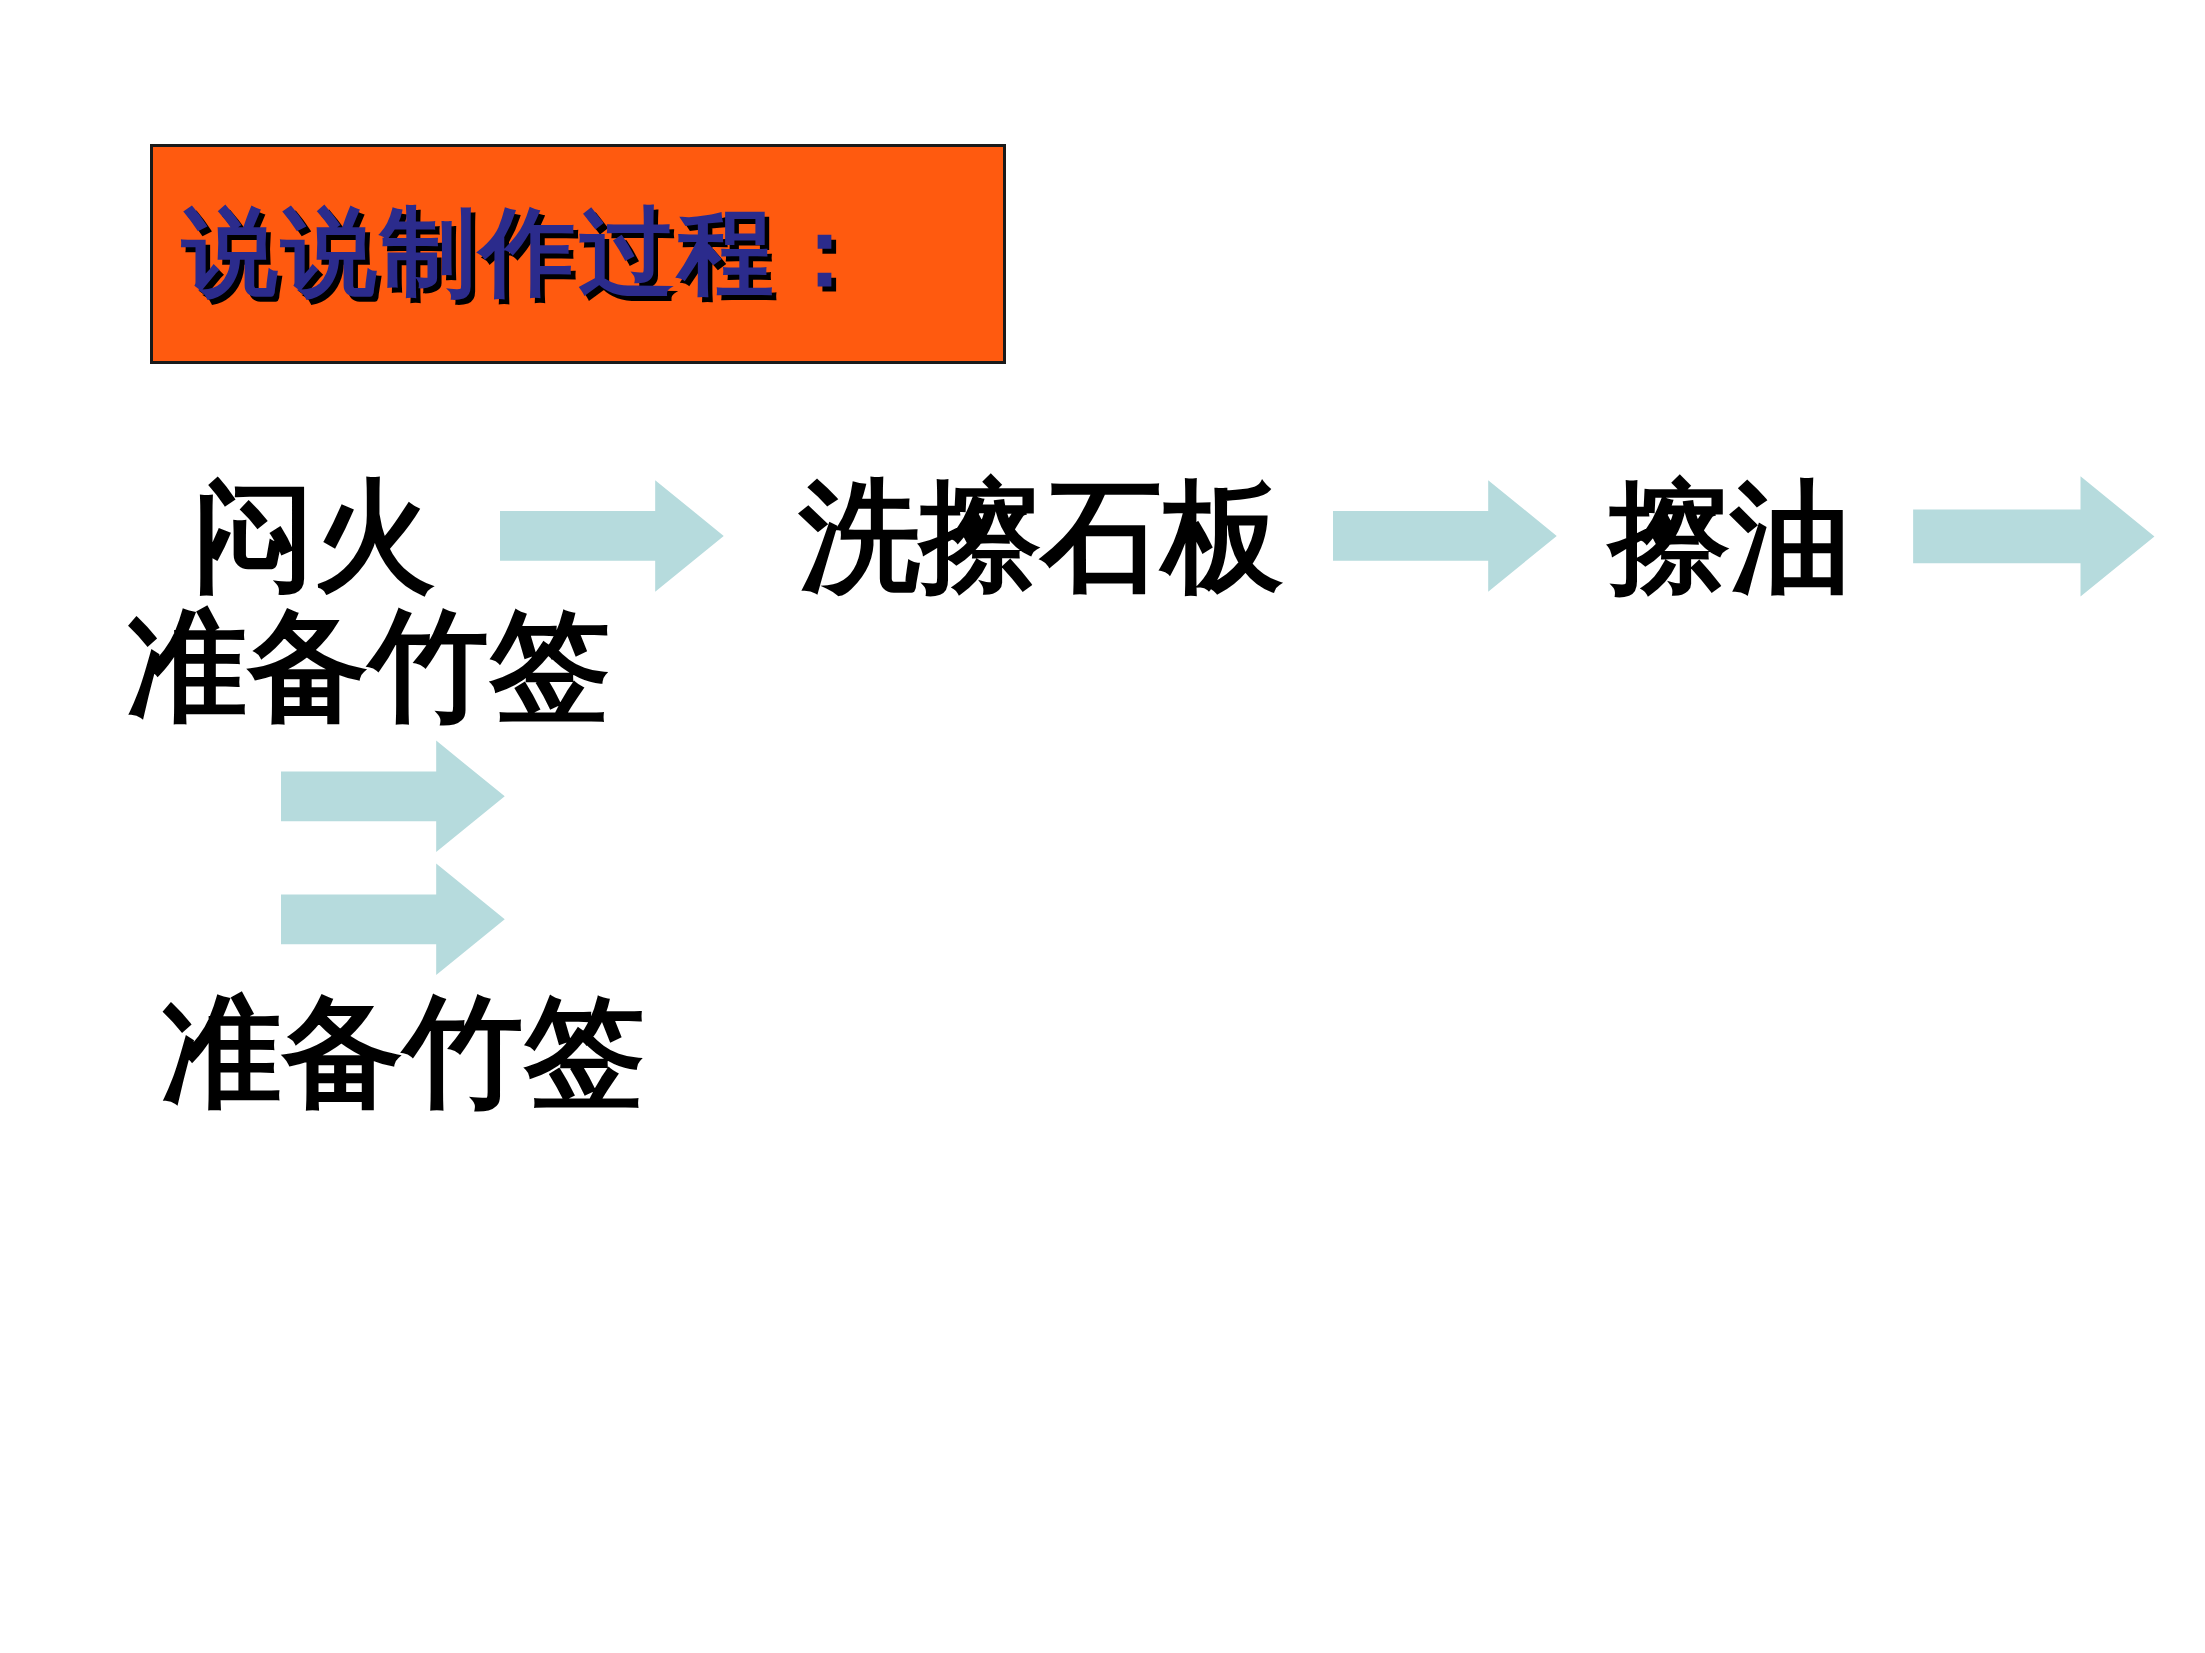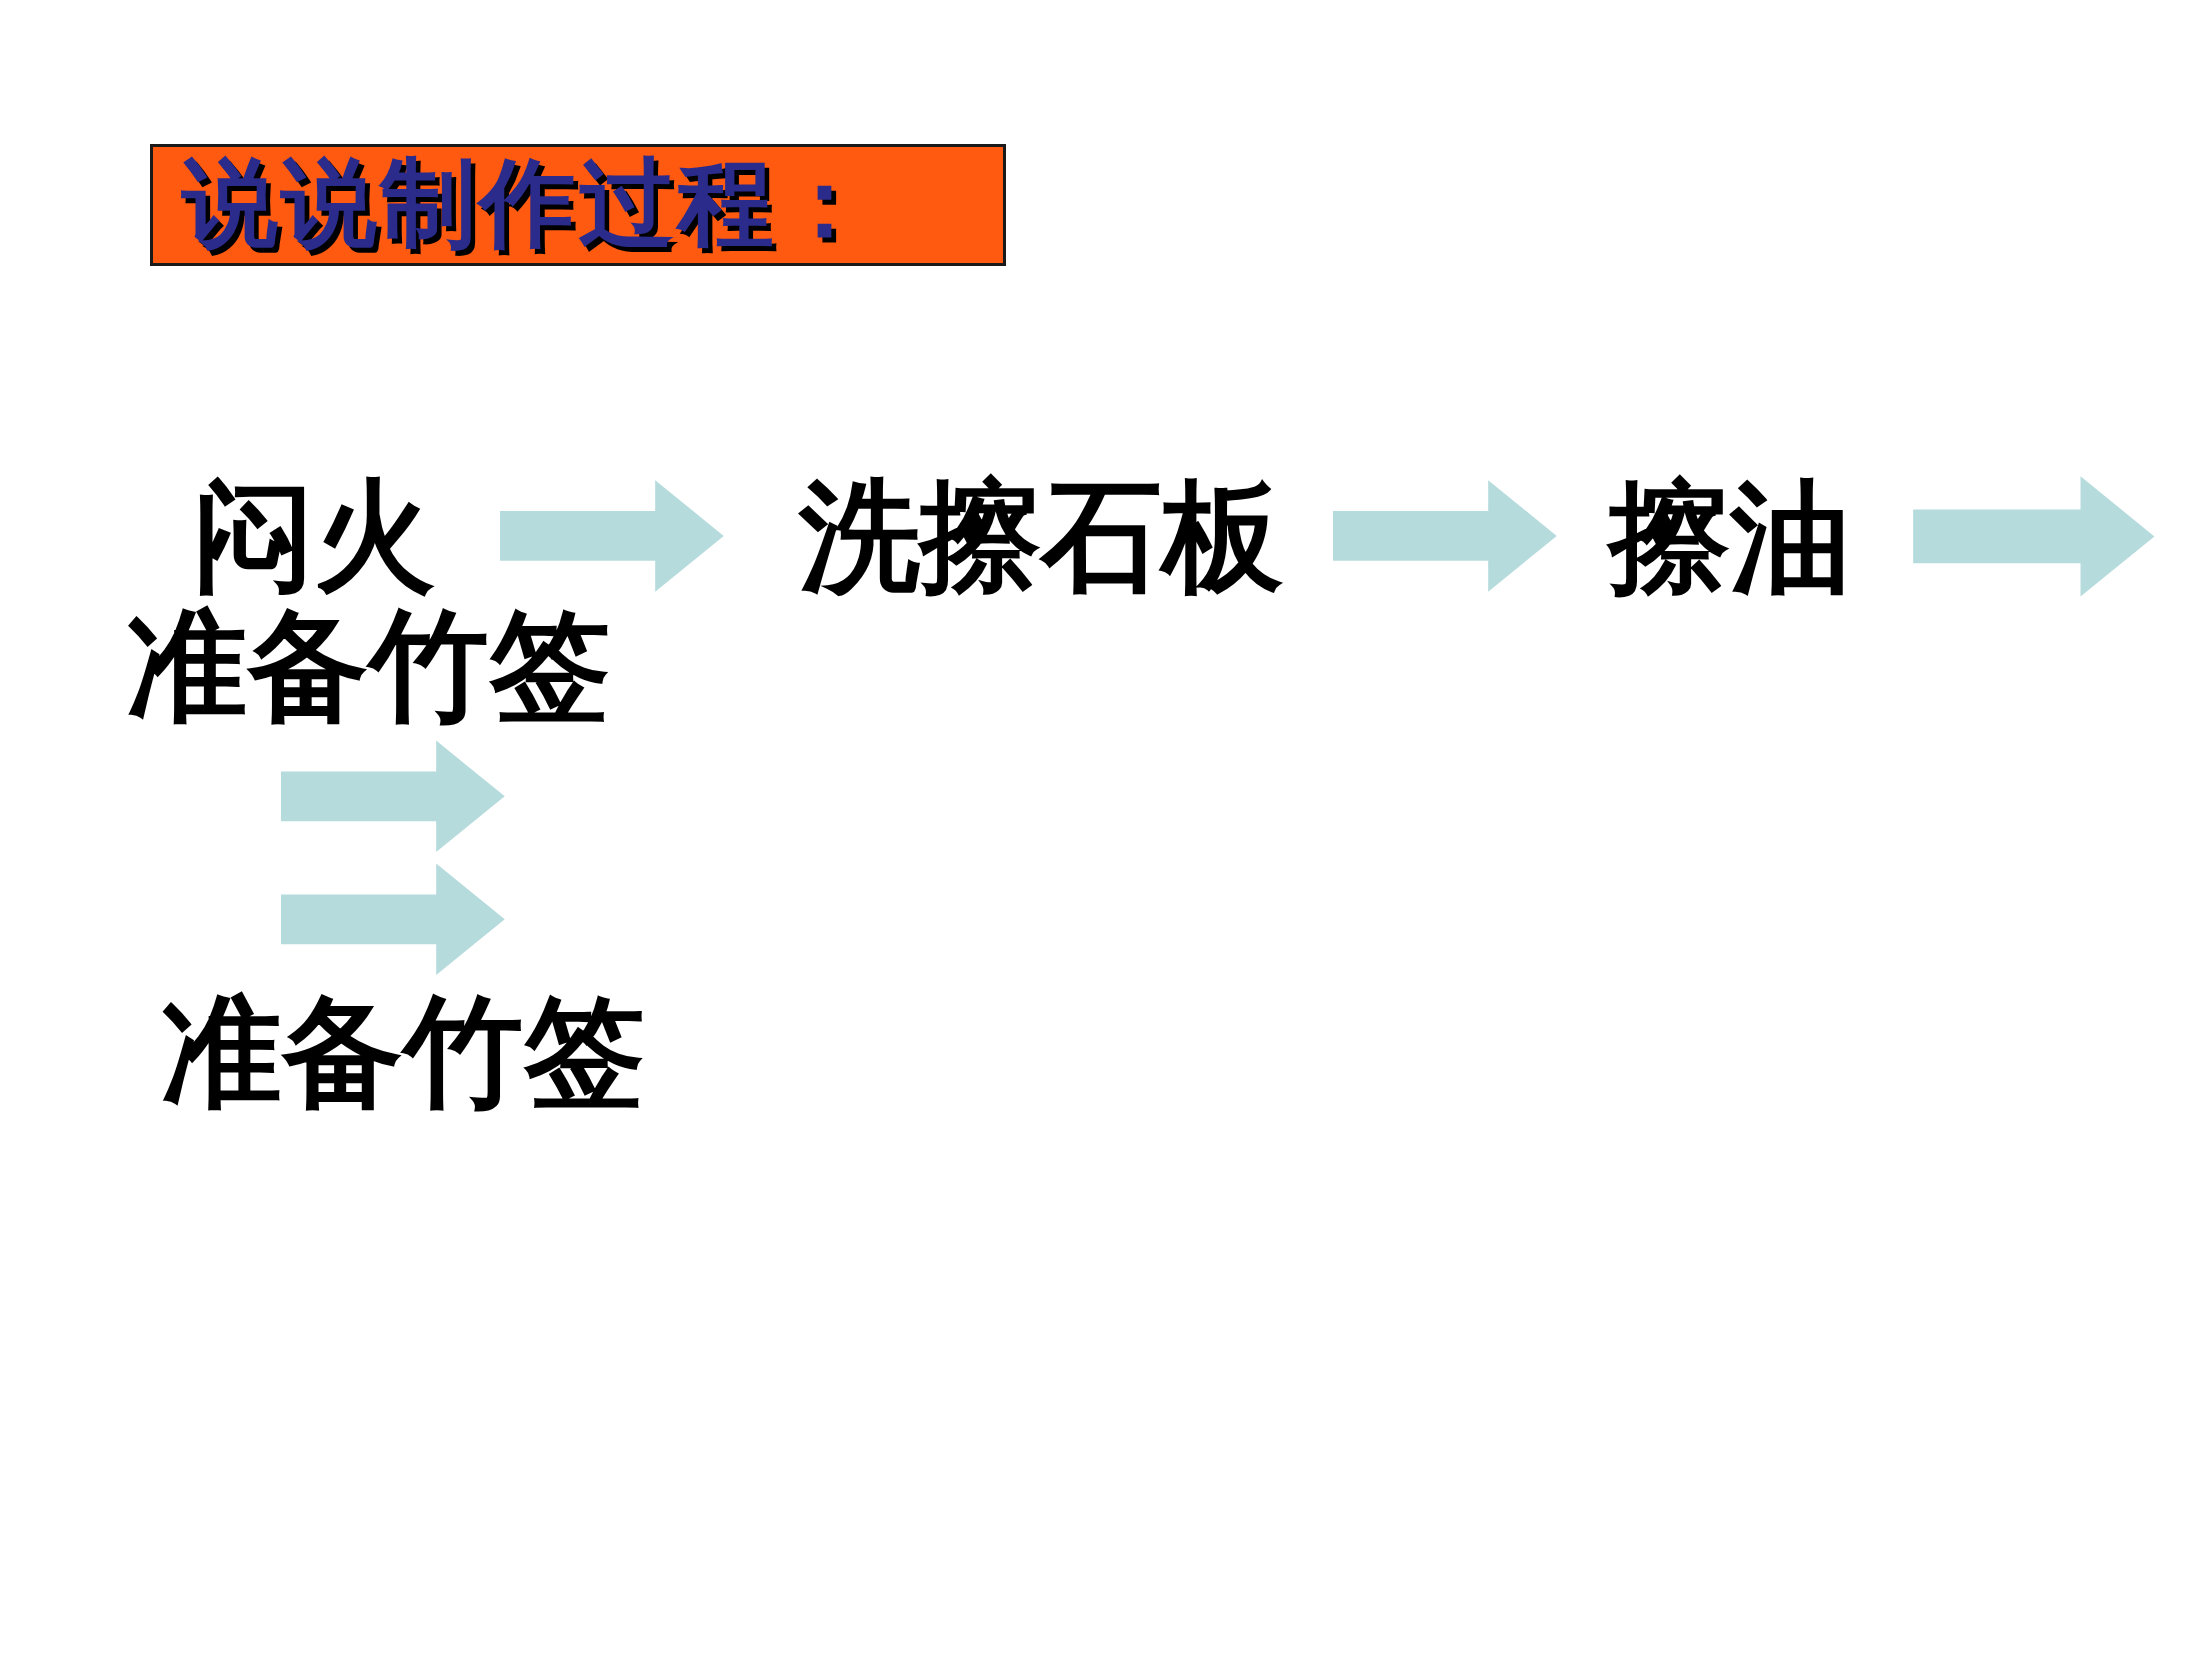--- a/index.html
+++ b/index.html
@@ -15,21 +15,21 @@
     overflow: hidden;
     font-family: "DejaVu Serif", "Liberation Serif", serif;
   }
 
   
   .title-box {
     position: absolute;
     left: 150px;
     top: 144px;
     width: 856px;
-    height: 122px;
+    height: 220px;
     background: var(--accent-orange, #FF5A0F);
     border: 3.1px solid #1a1a1a;
     display: flex;
     align-items: center;
     box-sizing: border-box;
     padding-left: 29px;
   }
   .title-text {
     font-size: 96px;
     font-weight: bold;

